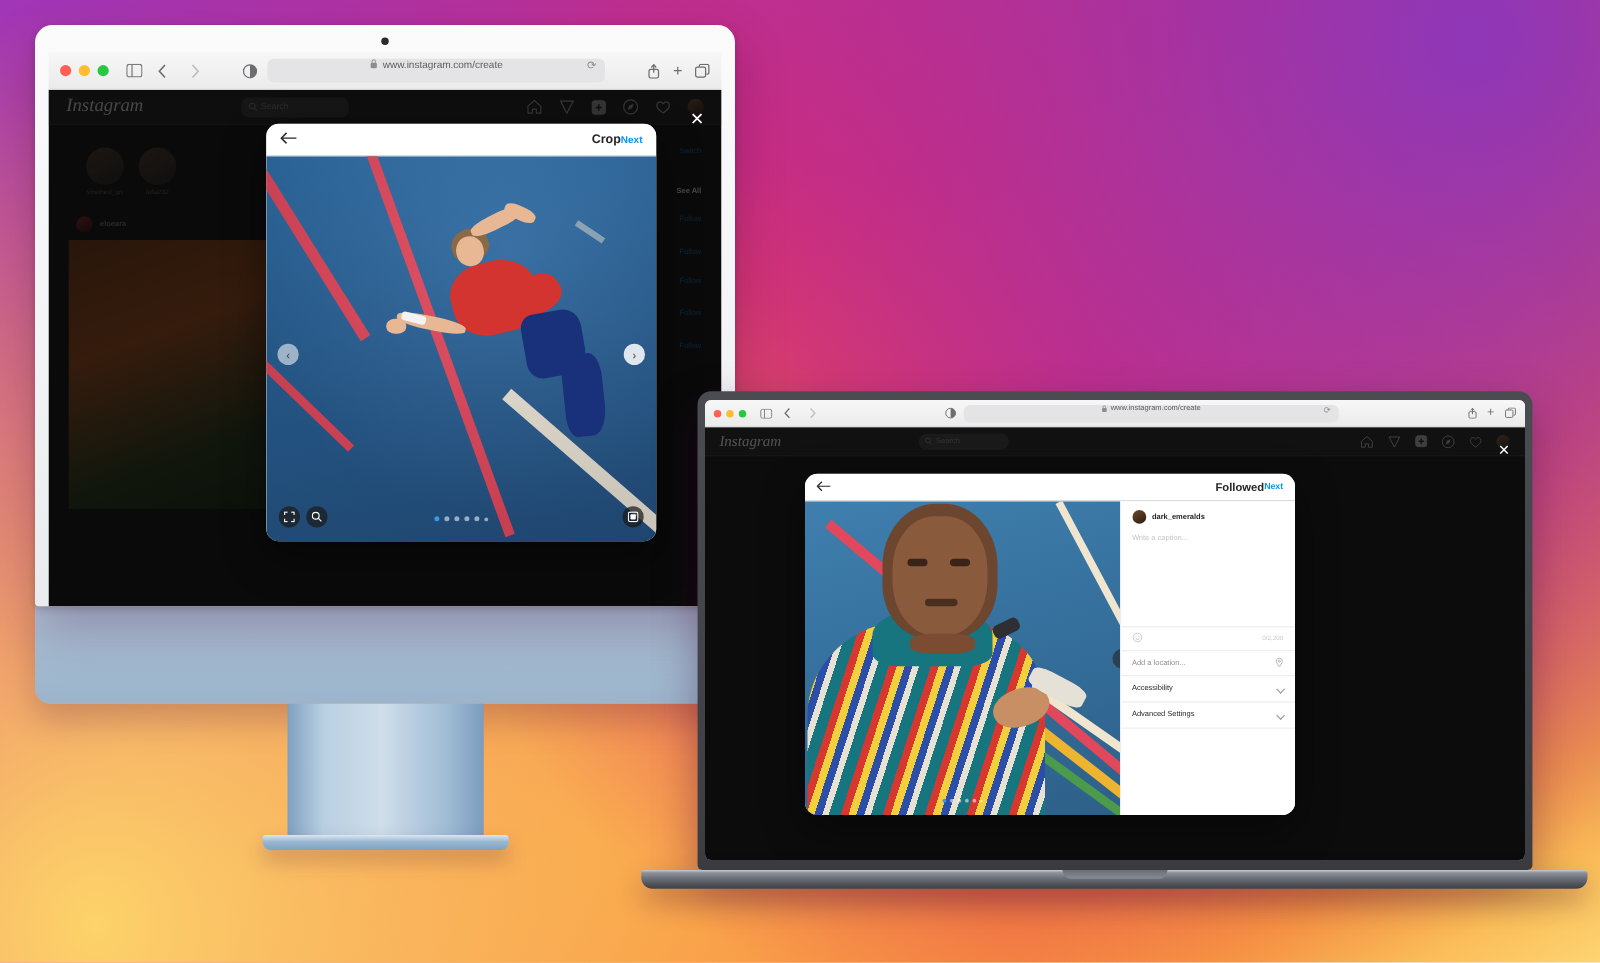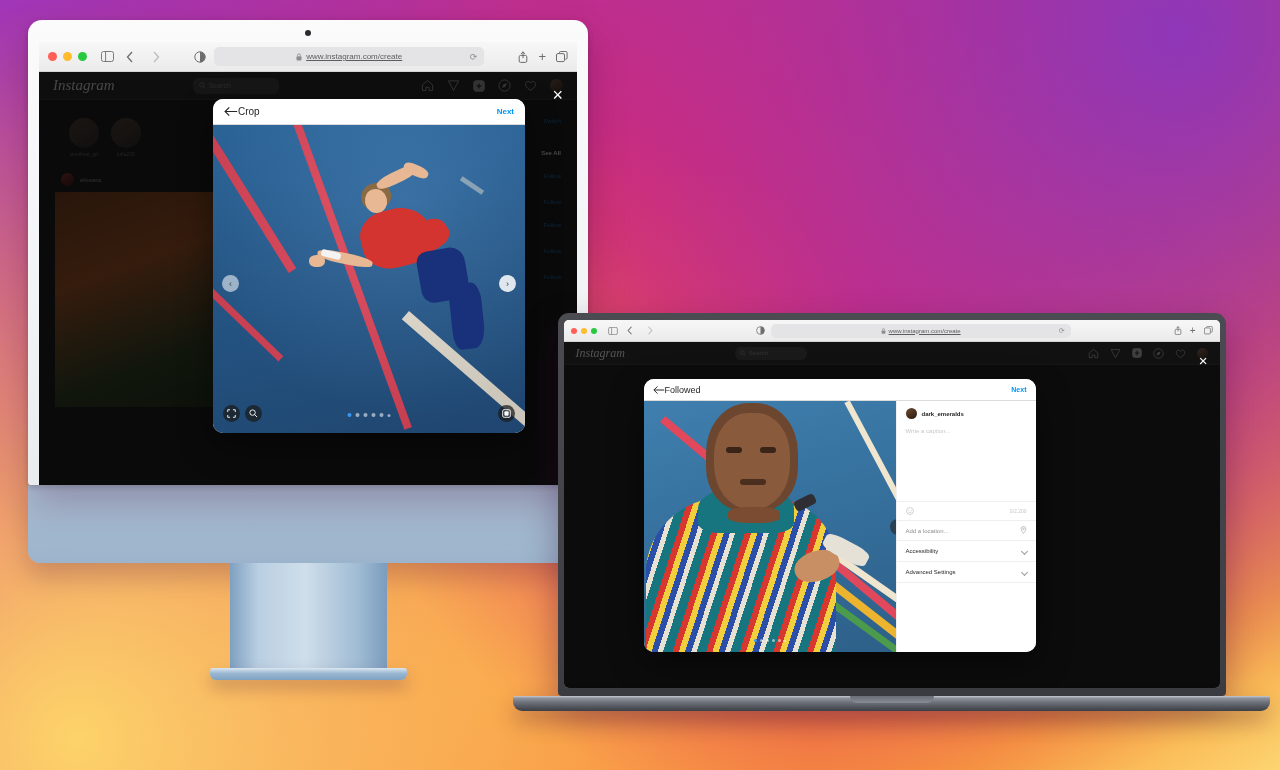--- a/index.html
+++ b/index.html
@@ -67,22 +67,22 @@
   }
 
   
   .safari { width: 100%; height: 100%; background: #f6f6f6; display: flex; flex-direction: column; }
   .sf-bar { display: flex; align-items: center; background: linear-gradient(180deg,#f7f7f7,#ebebeb);
     border-bottom: 1px solid #d3d3d3; flex: none; }
   .lights { display: flex; align-items: center; }
   .light { border-radius: 50%; }
   .l-r { background: #ff5f57; } .l-y { background: #febc2e; } .l-g { background: #28c840; }
   .sf-ico { color: #7b7b7e; display: inline-flex; align-items: center; justify-content: center; }
-  .sf-url { flex: 1; display: flex; align-items: center; justify-content: center;
-    background: #e4e4e6; border-radius: 5px; color: #5d5d60; position: relative; text-decoration: underline; }
+  .sf-url { flex: 1; display: flex; align-items: flex-start; justify-content: center;
+    background: #e4e4e6; border-radius: 5px; color: #5d5d60; position: relative; }
   .sf-url .rel { position: absolute; color: #8d8d90; }
   .sf-right { display: flex; align-items: center; }
 
   
   .ig { flex: 1; background: #1c1c1c; position: relative; overflow: hidden; }
   .ig-nav { display: flex; align-items: center; background: #262626; border-bottom: 1px solid #323232; }
   .ig-logo { font-family: "Liberation Serif", serif; font-style: italic; color: #b9b9b9; }
   .ig-search { background: #3a3a3a; border-radius: 6px; color: #707070; display: flex; align-items: center; }
   .ig-navicons { margin-left: auto; display: flex; align-items: center; }
   .ig-navicons svg { stroke: #8d8d8d; fill: none; }
@@ -93,21 +93,21 @@
   .post-img { background: linear-gradient(160deg,#6b3a1d 0%,#8b4a22 30%,#2d3b22 62%,#16281a 100%); }
   .dim { position: absolute; inset: 0; background: rgba(0,0,0,.62); }
 
   .ig-close { position: absolute; color: #fff; cursor: pointer; line-height: 1; }
 
   
   .modal { position: absolute; background: #fff; border-radius: 10px; overflow: hidden;
     box-shadow: 0 12px 34px rgba(0,0,0,.45); display: flex; flex-direction: column; }
   .modal-hdr { display: flex; align-items: center; background: #fff;
     border-bottom: 1px solid #dbdbdb; flex: none; }
-  .modal-title { flex: 1; text-align: left; font-weight: normal; color: #262626; }
+  .modal-title { flex: 1; text-align: right; font-weight: bold; color: #262626; }
   .modal-next { color: #0095f6; font-weight: bold; }
   .modal-back { color: #262626; }
   .modal-body { flex: 1; display: flex; position: relative; overflow: hidden; }
 
   
   .court { position: absolute; inset: 0;
     background: linear-gradient(170deg,#2f6ea8 0%,#2a6399 38%,#27598c 72%,#234f7e 100%); }
   .court .arc { position: absolute; background: #e2485c; }
   .court .line { position: absolute; background: #e8e2d4; }
   .figure { position: absolute; }

